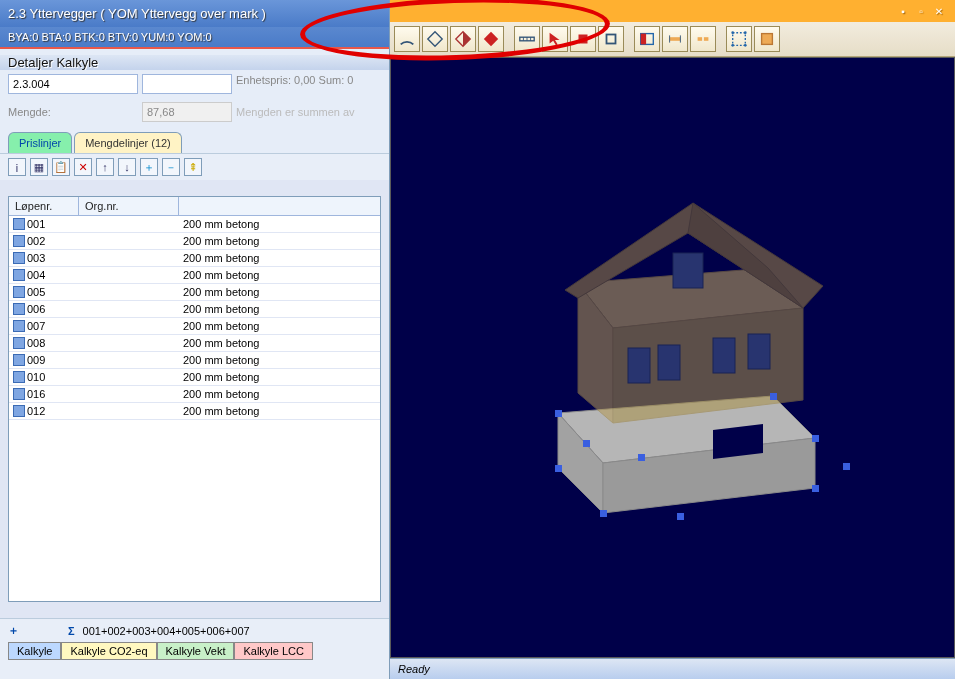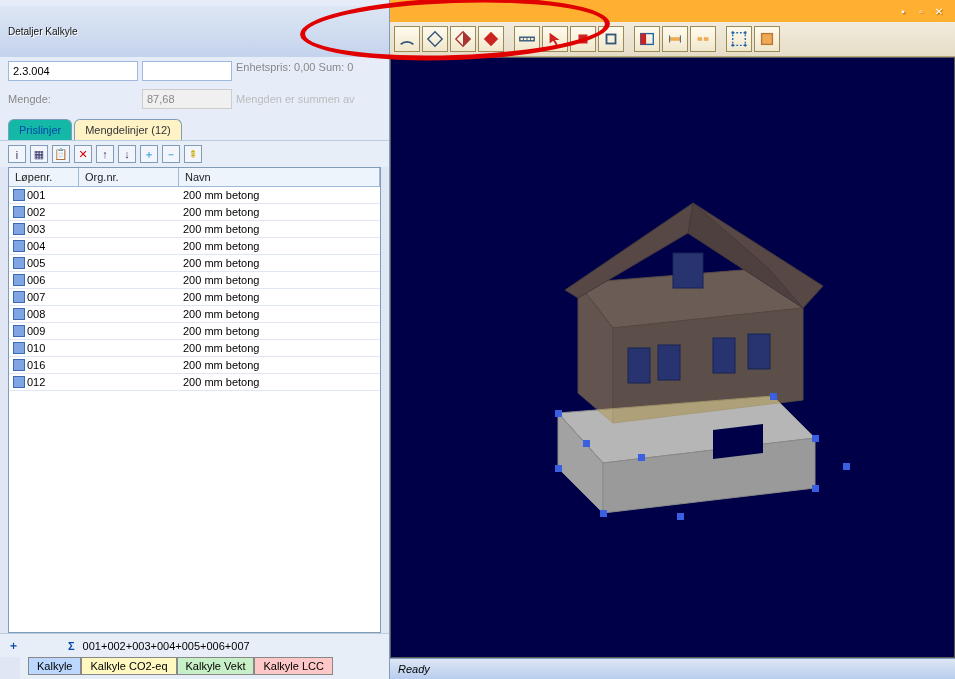--- a/index.html
+++ b/index.html
@@ -2,56 +2,56 @@
 <html><head>
 <meta charset="utf-8">
 <style>
   * { box-sizing: border-box; margin: 0; padding: 0; font-family: Tahoma, Arial, sans-serif; font-size: 11px; }
   body { width: 955px; height: 679px; background: #e8eef8; overflow: hidden; display: flex; }
 
   
   .left-panel { width: 390px; height: 100%; background: #e0e6f4; display: flex; flex-direction: column; border-right: 1px solid #7f9db9; position: relative; }
   .hdr-title { background: linear-gradient(#6a96d9, #4a7bc8); color: #fff; padding: 6px 8px; font-size: 13px; text-shadow: 1px 1px 1px #333; }
   .hdr-metrics { background: linear-gradient(#5a88cf, #4a7bc8); color: #fff; padding: 4px 8px; font-size: 11px; text-shadow: 1px 1px 1px #333; border-bottom: 2px solid #e8584a; }
-  .detaljer-bar { background: linear-gradient(#dde6f4, #c4d3ec); padding: 20px 8px; font-size: 10px; color: #111; text-shadow: 1px 1px 0 #fff; border-top: 6px solid #e6edf8; }
+  .detaljer-bar { background: linear-gradient(#dde6f4, #c4d3ec); padding: 0 8px; font-size: 13px; color: #111; text-shadow: 1px 1px 0 #fff; border-top: 6px solid #e6edf8; }
   .inputs-row { display:flex; align-items:flex-start; gap:4px; padding:4px 8px; background:#e6edf8; }
   .inputs-row input { border:1px solid #9fb6dd; padding:2px 4px; height:20px; }
   .inputs-row .code { width: 130px; }
   .inputs-row .blank { width: 90px; }
   .inputs-row .price { flex:1; color:#888; white-space: nowrap; overflow:hidden; }
   .mengde-row { display:flex; align-items:center; gap:4px; padding:4px 8px; background:#e6edf8; }
   .mengde-row .lbl { width: 130px; color:#888; }
   .mengde-row .val { width: 90px; border:1px solid #cccccc; background:#f0f0f0; color:#888; padding:6px 4px; height:20px; }
   .mengde-row .note { color:#bbb; flex:1; overflow:hidden; white-space:nowrap; }
 
   .tabs-upper { display:flex; gap:2px; padding:6px 8px 0 8px; background:#e6edf8; }
   .tabs-upper .tab { border:1px solid #7f9db9; border-bottom:none; padding:4px 10px; border-top-left-radius:6px; border-top-right-radius:6px; cursor:pointer; }
-  .tabs-upper .tab.inactive { background:#14b8a6; color:#0048aa; }
+  .tabs-upper .tab.inactive { background:#86efac; color:#0048aa; }
   .tabs-upper .tab.active { background:#fff3c5; color:#333; }
 
   .toolbar { display:flex; gap:4px; padding:4px 8px; background:#e8eef8; border-top:1px solid #bcd; }
   .toolbar .tbtn { width:18px; height:18px; border:1px solid #7f9db9; background:#f2f6fc; display:flex; align-items:center; justify-content:center; font-size:11px; color:#336; cursor:pointer; }
 
-  .grid { flex:1; background:#fff; border:1px solid #7f9db9; margin:0 8px; display:flex; flex-direction:column; overflow:hidden; }
+  .grid { flex:1; background:#fff; border:1px solid #7f9db9; margin:16px 8px; display:flex; flex-direction:column; overflow:hidden; }
   .grid-head { display:flex; background:#eef4fc; border-bottom:1px solid #9fb6dd; }
   .grid-head div { padding:3px 6px; border-right:1px solid #9fb6dd; color:#222; }
   .col1 { width:70px; } .col2 { width:100px; } .col3 { flex:1; }
   .grid-body { flex:1; overflow-y:auto; }
   .row { display:flex; border-bottom:1px solid #e0e6f4; align-items:center; }
   .row .c1 { width:70px; padding:2px 4px; display:flex; align-items:center; gap:2px; }
   .row .c2 { width:100px; padding:2px 4px; }
   .row .c3 { flex:1; padding:2px 4px; }
   .row .ic { width:12px; height:12px; background:#7fa6e2; border:1px solid #3b6bb5; display:inline-block; }
 
   .sum-row { display:flex; padding:4px 8px; background:#e8eef8; border-top:1px solid #bcd; align-items:center; }
   .sum-row .plus { color:#0048aa; font-weight:bold; width:60px; }
   .sum-row .sigma { color:#0048aa; font-weight:bold; margin-right:8px; }
   .sum-row .expr { flex:1; overflow:hidden; white-space:nowrap; }
 
-  .tabs-lower { display:flex; gap:0; padding:0 8px 4px 8px; background:#e8eef8;margin-left:20px; }
+  .tabs-lower { display:flex; gap:0; padding:0 8px 19px 8px; background:#e8eef8; }
   .tabs-lower .tab { border:1px solid #888; padding:2px 8px; font-size:11px; cursor:pointer; }
   .tabs-lower .t1 { background:#bcd8ff; }
   .tabs-lower .t2 { background:#fff8c0; }
   .tabs-lower .t3 { background:#c8f0c8; }
   .tabs-lower .t4 { background:#ffc8c8; }
 
   
   .right-panel { flex:1; display:flex; flex-direction:column; position: relative; }
   .right-titlebar { background:#ffb030; color:#fff; padding:4px 8px; display:flex; align-items:center; text-shadow:1px 1px 1px #a06000; position:relative; }
   .right-titlebar .title { flex:1; }
@@ -68,20 +68,22 @@
   
   .annotation-ellipse { position:absolute; top:-2px; left:300px; width:310px; height:62px; border:5px solid #e00000; border-radius:50%; pointer-events:none; z-index:200; transform:rotate(-2deg); }
 
   
   .house-wrap { position:absolute; left:50%; top:52%; transform:translate(-50%,-50%); }
 </style>
 </head>
 <body>
 
 <div class="left-panel">
+  <div class="hdr-title">2.3 Yttervegger  ( YOM Yttervegg over mark )</div>
+  <div class="hdr-metrics">BYA:0 BTA:0 BTK:0 BTV:0 YUM:0 YOM:0</div>
 
   <div class="detaljer-bar">Detaljer Kalkyle</div>
 
   <div class="inputs-row">
     <input class="code" value="2.3.004" style="">
     <input class="blank" style="">
     <div class="price">Enhetspris: 0,00 Sum: 0</div>
   </div>
 
   <div class="mengde-row">
@@ -104,21 +106,20 @@
     <div class="tbtn">↓</div>
     <div class="tbtn" style="color:#08c;">＋</div>
     <div class="tbtn" style="color:#08c;">－</div>
     <div class="tbtn" style="color:#ca0;">⇞</div>
   </div>
 
   <div class="grid">
     <div class="grid-head">
       <div class="col1">Løpenr.</div>
       <div class="col2">Org.nr.</div>
-      <div class="col3">Navn</div>
     </div>
     <div class="grid-body" id="grid-body">
         <div class="row">
           <div class="c1">
             <span class="ic"></span>
             <span>001</span>
           </div>
           <div class="c2"></div>
           <div class="c3">200 mm betong</div>
         </div>

